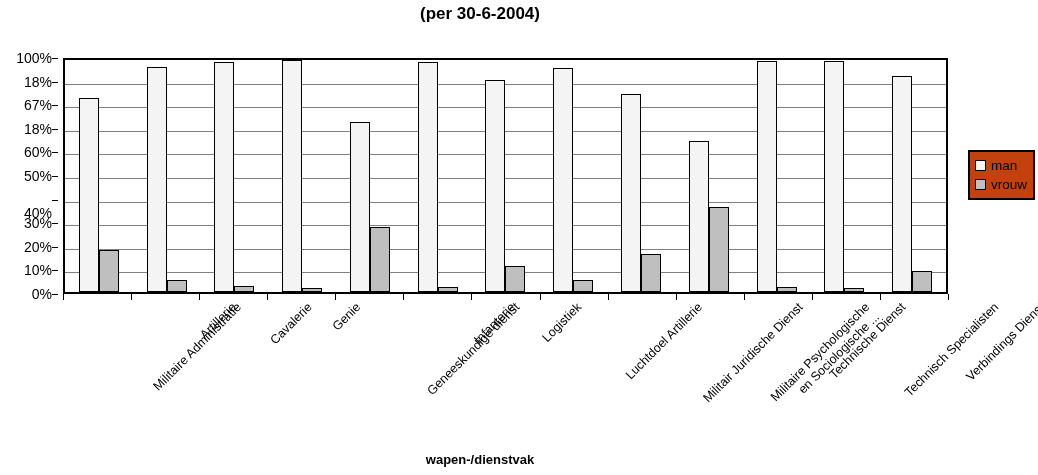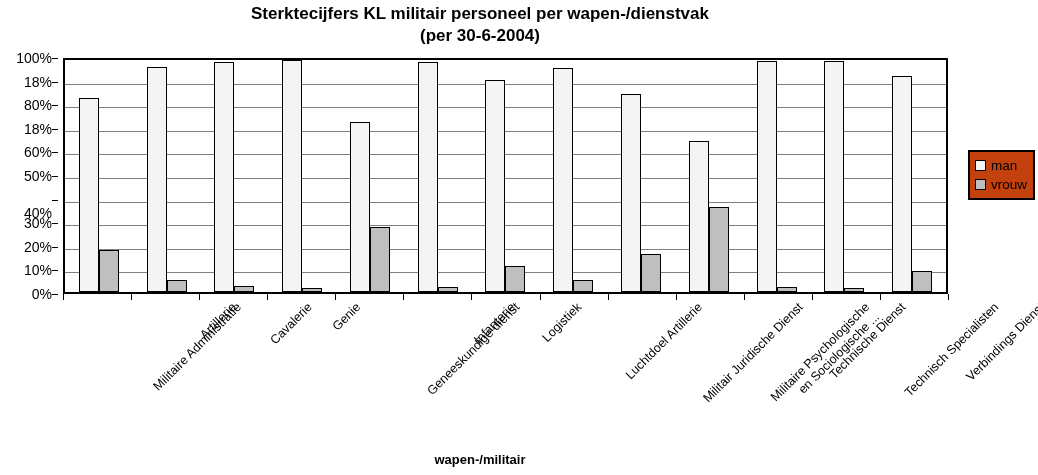--- a/index.html
+++ b/index.html
@@ -114,30 +114,29 @@
   .legend-swatch{
     width:11px;height:11px;border:1.3px solid #000;box-sizing:border-box;
   }
   .legend-swatch.man{background:#f4f4f4;}
   .legend-swatch.vrouw{background:#bfbfbf;}
 </style>
 </head>
 <body>
 
 <div id="chart-title">
-  <span>Sterktecijfers KL militair personeel per wapen-/dienstvak</span>
   <span class="line2">(per 30-6-2004)</span>
 </div>
 
 <div id="y-axis">
     <div class="ytick" style="top: 0px;">100%</div>
     <div class="ytick-mark" style="top: 0px;"></div>
     <div class="ytick" style="top: 23.6px;">18%</div>
     <div class="ytick-mark" style="top: 23.6px;"></div>
-    <div class="ytick" style="top: 47.2px;">80%</div>
+    <div class="ytick" style="top: 47.2px;">67%</div>
     <div class="ytick-mark" style="top: 47.2px;"></div>
     <div class="ytick" style="top: 70.8px;">18%</div>
     <div class="ytick-mark" style="top: 70.8px;"></div>
     <div class="ytick" style="top: 94.4px;">60%</div>
     <div class="ytick-mark" style="top: 94.4px;"></div>
     <div class="ytick" style="top: 118px;">50%</div>
     <div class="ytick-mark" style="top: 118px;"></div>
     <div class="ytick" style="top: 155px;">40%</div>
     <div class="ytick-mark" style="top: 141.6px;"></div>
     <div class="ytick" style="top: 165.2px;">30%</div>
@@ -244,21 +243,21 @@
     <div class="xlabel" style="left: 462px;">Logistiek</div>
     <div class="xlabel" style="left: 530px;">Luchtdoel Artillerie</div>
     <div class="xlabel" style="left: 598px;">Militair Juridische Dienst</div>
     <div class="xlabel" style="left: 666px;">Militaire Psychologische
 en Sociologische ...</div>
     <div class="xlabel" style="left: 734px;">Technische Dienst</div>
     <div class="xlabel" style="left: 802px;">Technisch Specialisten</div>
     <div class="xlabel" style="left: 870px;">Verbindings Dienst</div>
   </div>
 
-<div id="x-axis-title">wapen-/militair</div>
+<div id="x-axis-title">wapen-/dienstvak</div>
 
 <div id="legend">
     <div class="legend-item">
       <span class="legend-swatch man"></span>
       <span>man</span>
     </div>
     <div class="legend-item">
       <span class="legend-swatch vrouw"></span>
       <span>vrouw</span>
     </div>

